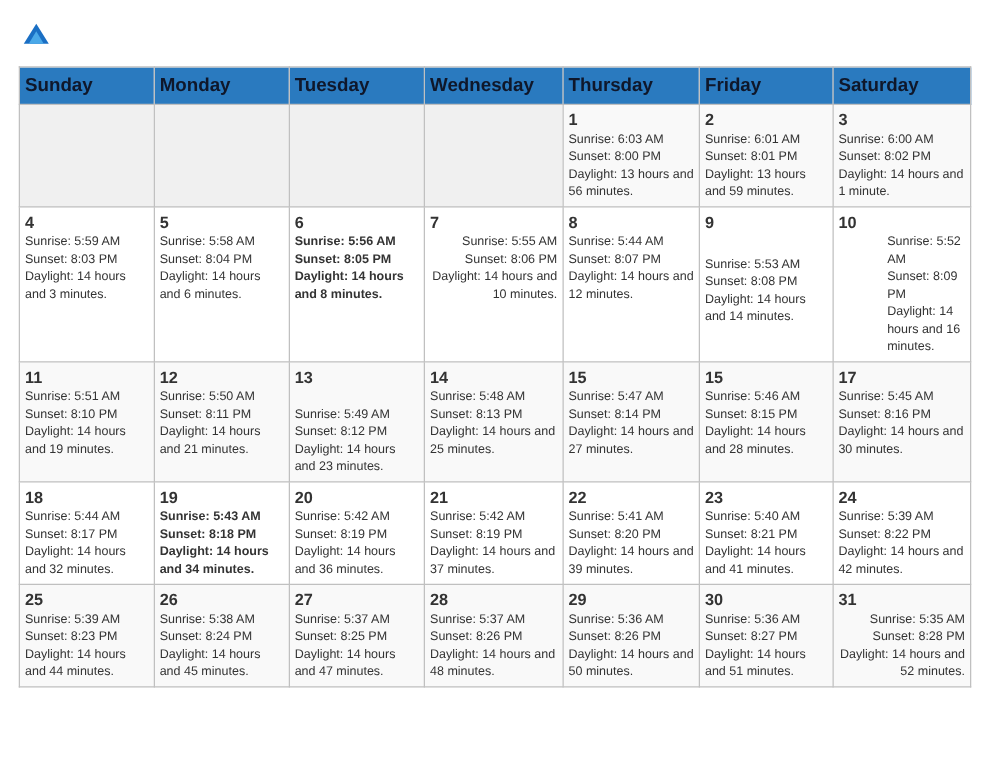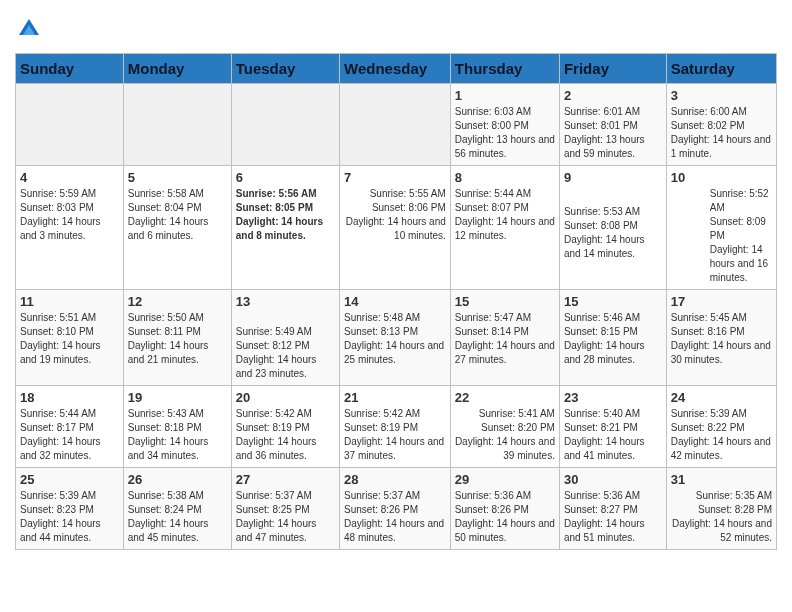--- a/index.html
+++ b/index.html
@@ -239,39 +239,39 @@
       </tr>
       <tr>
         <td>
           <div class="day-number">18</div>
           <div class="day-info" style="white-space: pre-line;">Sunrise: 5:44 AM
 Sunset: 8:17 PM
 Daylight: 14 hours and 32 minutes.</div>
         </td>
         <td>
           <div class="day-number">19</div>
-          <div class="day-info" style="white-space: pre-line;">Sunrise: 5:43 AM
+          <div class="day-info" style="white-space: pre-line; font-weight: bold;">Sunrise: 5:43 AM
 Sunset: 8:18 PM
 Daylight: 14 hours and 34 minutes.</div>
         </td>
         <td>
           <div class="day-number">20</div>
           <div class="day-info" style="white-space: pre-line;">Sunrise: 5:42 AM
 Sunset: 8:19 PM
 Daylight: 14 hours and 36 minutes.</div>
         </td>
         <td>
           <div class="day-number">21</div>
           <div class="day-info" style="white-space: pre-line;">Sunrise: 5:42 AM
 Sunset: 8:19 PM
 Daylight: 14 hours and 37 minutes.</div>
         </td>
         <td>
           <div class="day-number">22</div>
-          <div class="day-info" style="white-space: pre-line; text-align: right;">Sunrise: 5:41 AM
+          <div class="day-info" style="white-space: pre-line;">Sunrise: 5:41 AM
 Sunset: 8:20 PM
 Daylight: 14 hours and 39 minutes.</div>
         </td>
         <td>
           <div class="day-number">23</div>
           <div class="day-info" style="white-space: pre-line;">Sunrise: 5:40 AM
 Sunset: 8:21 PM
 Daylight: 14 hours and 41 minutes.</div>
         </td>
         <td>

